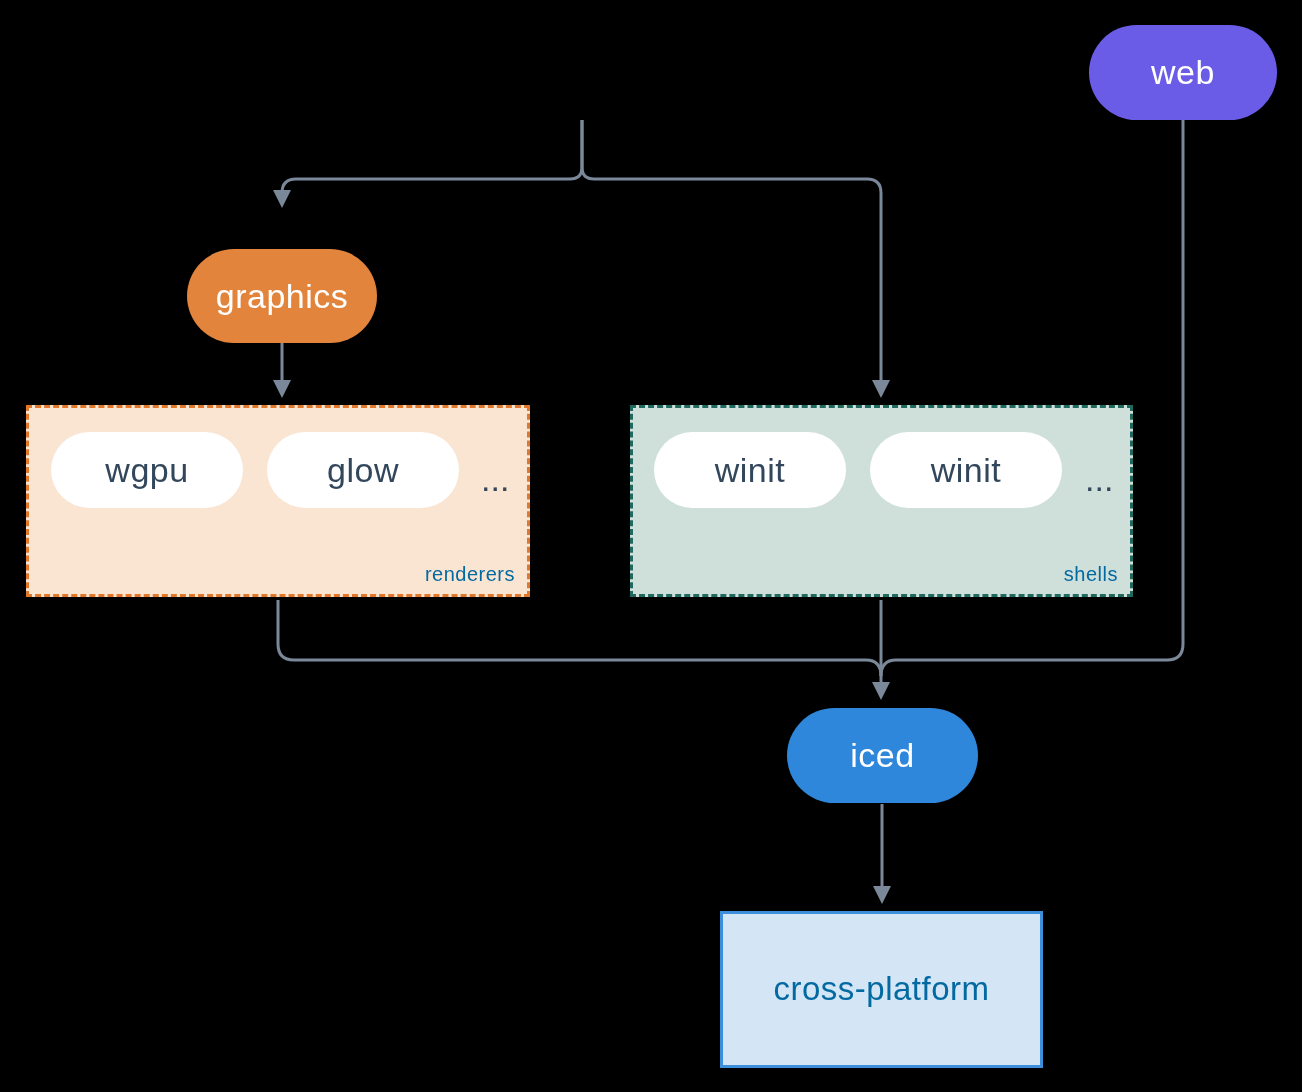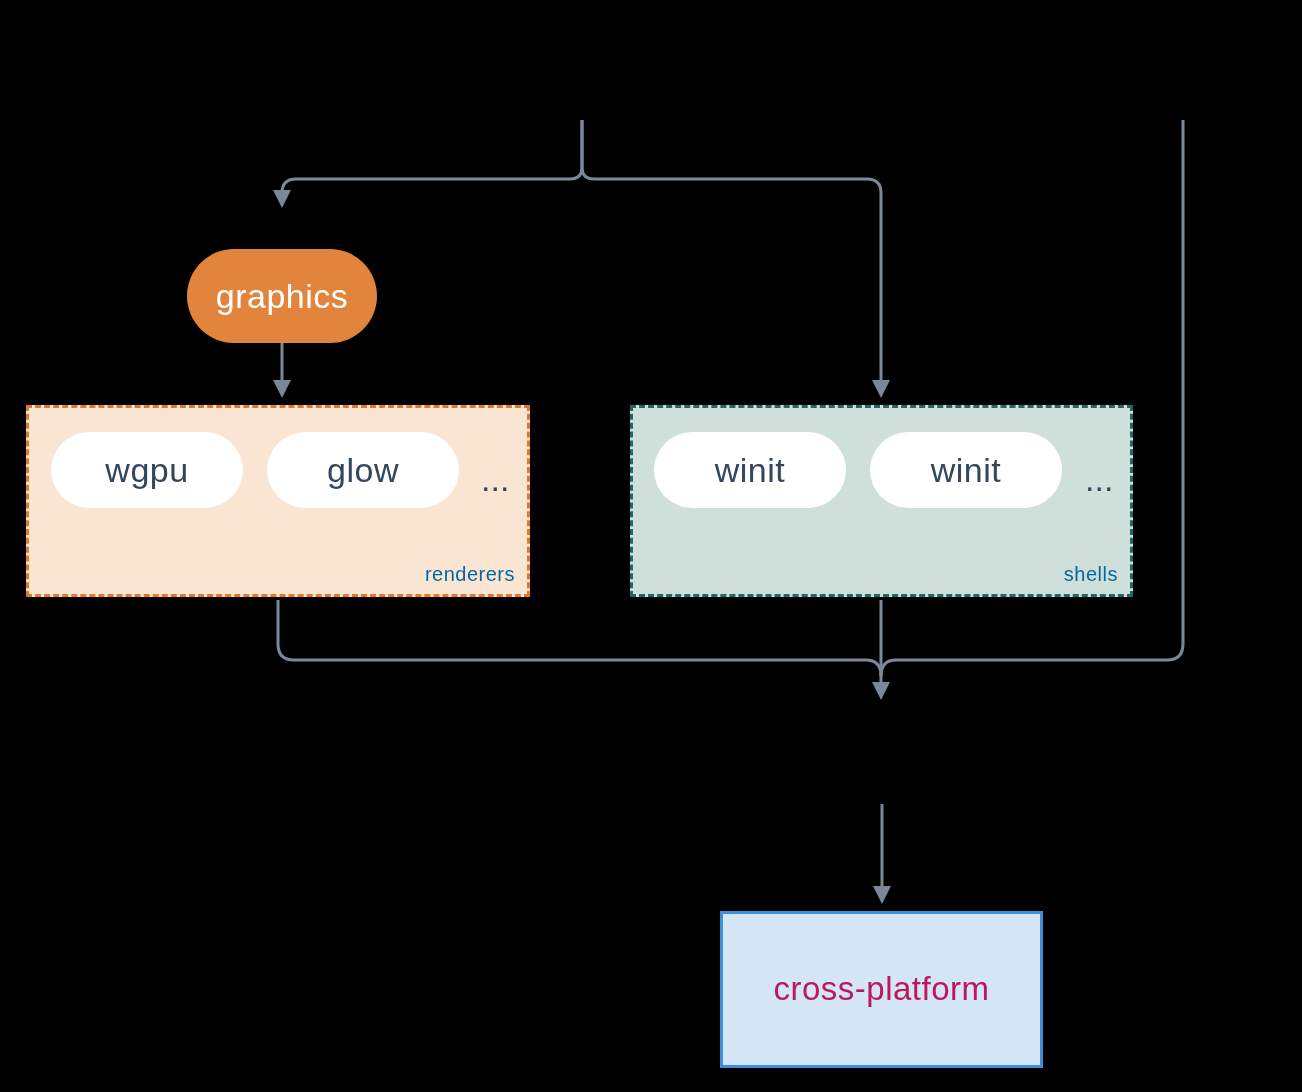--- a/index.html
+++ b/index.html
@@ -32,21 +32,21 @@
     font-size:34px;color:#33475C;
   }
   .group-label{
     position:absolute;right:12px;bottom:8px;
     font-size:20px;color:#0369a1;letter-spacing:.5px;
   }
   .app-box{
     position:absolute;left:720px;top:911px;width:323px;height:157px;
     box-sizing:border-box;background:#D4E5F6;border:3px solid #3E8FDB;
     display:flex;flex-direction:column;align-items:center;justify-content:center;
-    font-size:33px;color:#be185d;line-height:1.42;letter-spacing:.5px;
+    font-size:33px;color:#0369a1;line-height:1.42;letter-spacing:.5px;
   }
 </style>
 </head>
 <body>
 
 <div id="canvas">
 
   <svg id="wires" viewBox="0 0 1302 1092" xmlns="http://www.w3.org/2000/svg">
     <defs>
       <marker id="arrow" viewBox="0 0 6 6" refX="3" refY="3" markerWidth="6" markerHeight="6" orient="auto-start-reverse">
@@ -58,35 +58,37 @@
       <path d="M 582 120 L 582 167 Q 582 179 594 179 L 867 179 Q 881 179 881 193 L 881 389" marker-end="url(#arrow)"></path>
       <path d="M 282 312 L 282 389" marker-end="url(#arrow)"></path>
       <path d="M 1183 120 L 1183 644 Q 1183 660 1167 660 L 896 660 Q 881 660 881 676"></path>
       <path d="M 278 600 L 278 644 Q 278 660 294 660 L 866 660 Q 881 660 881 676"></path>
       <path d="M 881 600 L 881 691" marker-end="url(#arrow)"></path>
       <path d="M 882 804 L 882 895" marker-end="url(#arrow)"></path>
     </g>
   </svg>
 
 
+  <div class="pill purple" style="left:1089px;top:25px;width:188px;height:95px;">web</div>
 
   <div class="pill orange" style="left:187px;top:217px;width:190px;height:94px;">graphics</div>
 
   <div class="group renderers">
     <div class="pill white" style="left:22px;">wgpu</div>
     <div class="pill white" style="left:238px;">glow</div>
     <div class="ellipsis" style="left:452px;">...</div>
     <div class="group-label">renderers</div>
   </div>
 
   <div class="group shells">
     <div class="pill white" style="left:21px;">winit</div>
     <div class="pill white" style="left:237px;">winit</div>
     <div class="ellipsis" style="left:452px;">...</div>
     <div class="group-label">shells</div>
   </div>
 
+  <div class="pill blue" style="left:787px;top:708px;width:191px;height:95px;">iced</div>
 
   <div class="app-box">
     <span>cross-platform</span>
   </div>
 
 </div>
 
 </body></html>

